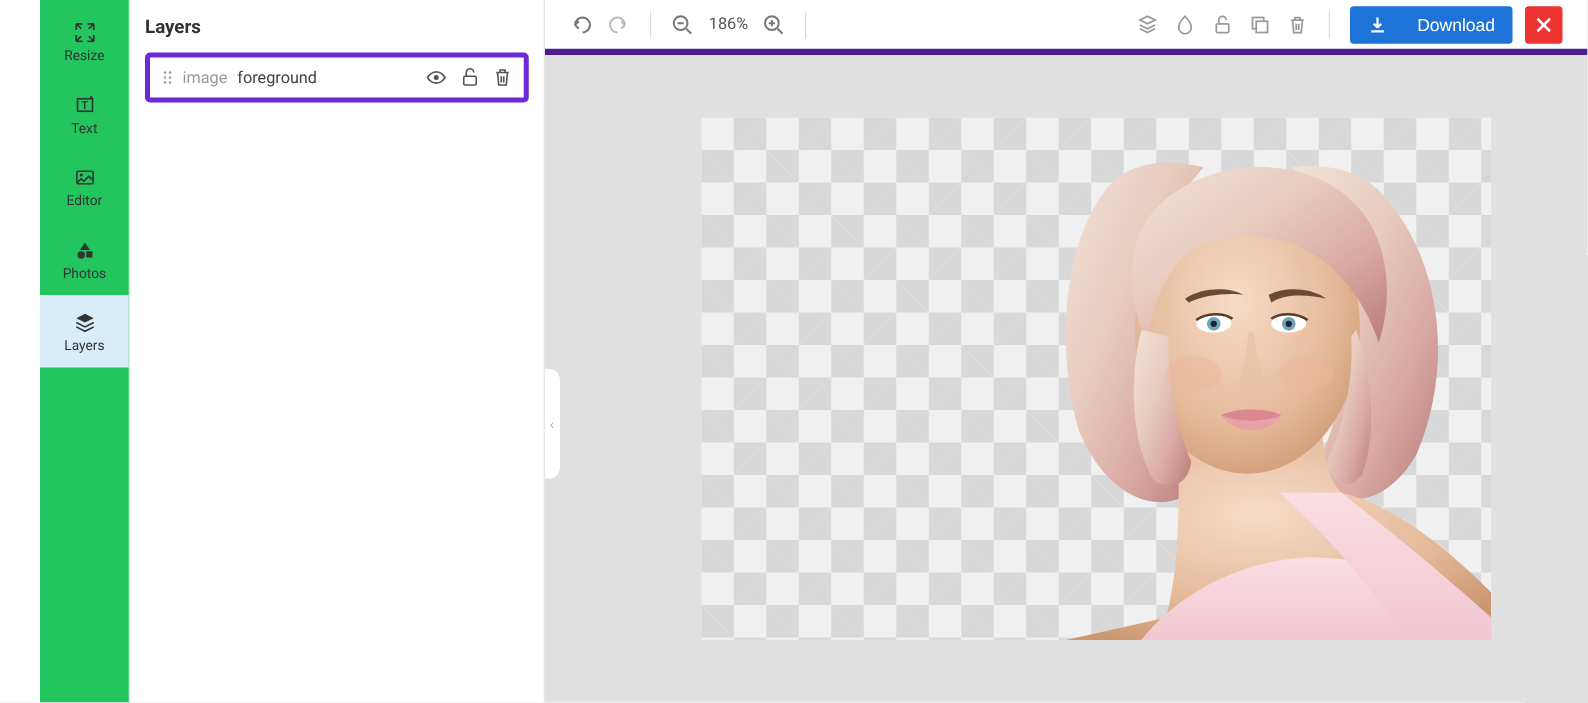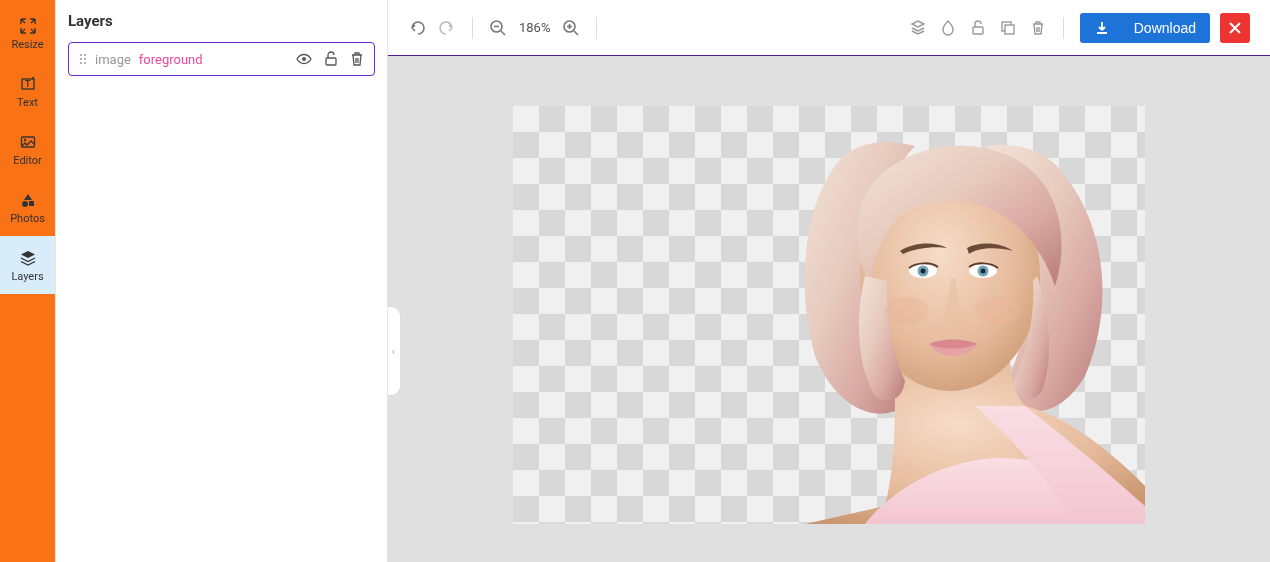--- a/index.html
+++ b/index.html
@@ -7,26 +7,27 @@
       font-family: -apple-system, BlinkMacSystemFont, "Segoe UI", Roboto, Arial, sans-serif;
       font-size: 13px;
       color: #333;
       width: 1270px;
       height: 562px;
       overflow: hidden;
       display: flex;
       background: #fff;
     }
     .sidebar-nav {
-      width: 56px;
-      background: #f97316;
+      width: 72px;
+      background: #22c55e;
       border-right: 1px solid #e5e5e5;
       display: flex;
       flex-direction: column;
       padding-top: 4px;
+      margin-left: 32px;
     }
     .nav-item {
       display: flex;
       flex-direction: column;
       align-items: center;
       justify-content: center;
       padding: 10px 0;
       cursor: pointer;
       color: #333;
       font-size: 11px;
@@ -51,57 +52,57 @@
       padding: 12px 12px;
     }
     .panel-title {
       font-size: 15px;
       font-weight: 700;
       margin-bottom: 12px;
     }
     .layer-item {
       display: flex;
       align-items: center;
-      border: 1px solid #6d28d9;
+      border: 4px solid #6d28d9;
       border-radius: 4px;
       padding: 8px 10px;
       gap: 8px;
       font-size: 13px;
     }
     .drag-handle {
       color: #aaa;
       font-size: 13px;
     }
     .layer-type {
       color: #999;
     }
     .layer-name {
-      color: #ec4899;
+      color: #404040;
       cursor: pointer;
       flex: 1;
     }
     .layer-actions {
       display: flex;
       gap: 12px;
       color: #555;
     }
     .layer-actions span { cursor: pointer; }
     .canvas-area {
       flex: 1;
       display: flex;
       flex-direction: column;
       background: #fff;
       position: relative;
     }
     .toolbar {
-      height: 56px;
+      height: 44px;
       display: flex;
       align-items: center;
       padding: 0 20px;
-      border-bottom: 1px solid #4c1d95;
+      border-bottom: 5px solid #4c1d95;
       gap: 10px;
     }
     .toolbar-group {
       display: flex;
       align-items: center;
       gap: 12px;
     }
     .toolbar .sep {
       width: 1px;
       height: 22px;

